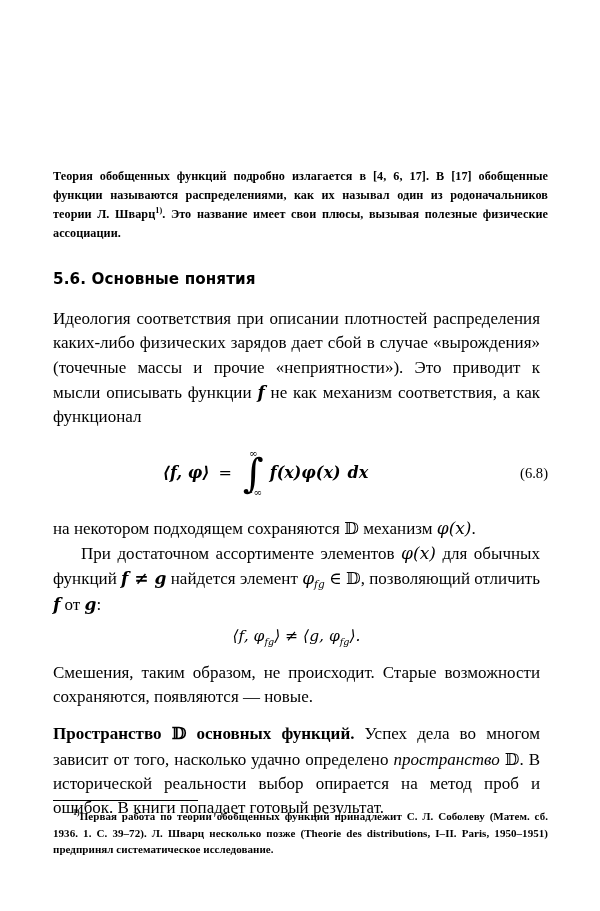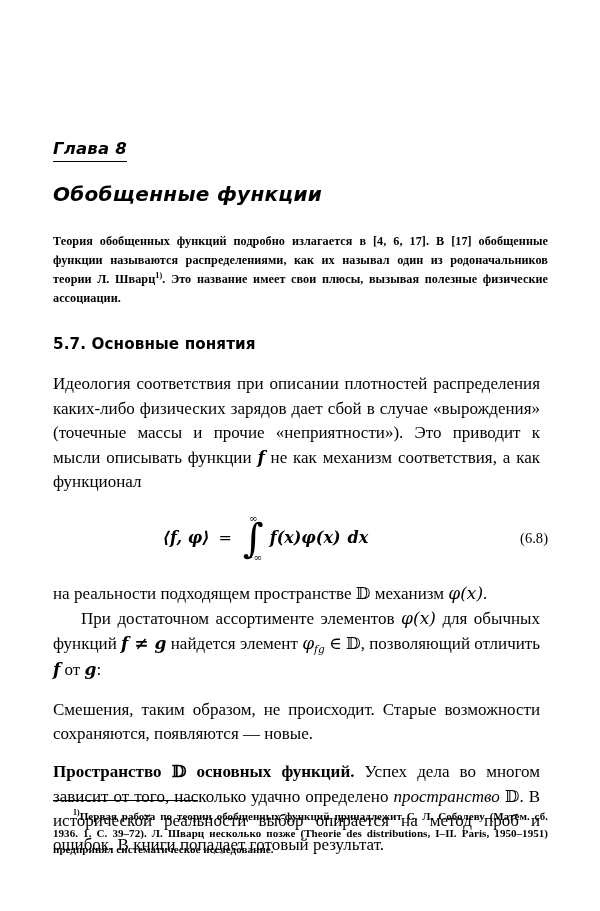--- a/index.html
+++ b/index.html
@@ -221,51 +221,48 @@
   }
   .footnote-text .fn-indent { display: inline-block; width: 20px; }
 </style>
 </head>
 <body>
 
 <div class="page">
 
   <div class="content">
 
-    <div>
-      <div class="chapter-label">Глава 8</div>
-      <div class="chapter-title">Обобщенные функции</div>
-    </div>
 
     <div class="intro"><span>Теория обобщенных функций подробно излагается в [4, 6, 17]. В [17] обобщенные функции называются распределениями, как их называл один из родоначальников теории Л. Шварц</span><sup>1)</sup><span>. Это название имеет свои плюсы, вызывая полезные физические ассоциации.</span></div>
 
-    <div class="section-heading">5.7. Основные понятия</div>
+    <div class="section-heading">5.6. Основные понятия</div>
 
     <div class="body-block">
 
       <p class="body"><span>Идеология соответствия при описании плотностей распределения каких-либо физических зарядов дает сбой в случае «вырождения» (точечные массы и прочие «неприятности»). Это приводит к мысли описывать функции </span><span class="mathvar">f</span><span> не как механизм соответствия, а как функционал</span></p>
 
       <div class="eq-row">
         <div class="eq-body">
           <span class="angle"><span>⟨</span><span>f</span><span>, </span><span>φ</span><span>⟩</span></span>
           <span class="eqsign">=</span>
           <span class="integral">
             <span class="lim top">∞</span>
             <span class="sign">∫</span>
             <span class="lim bot">−∞</span>
           </span>
           <span class="integrand"><span class="v">f(x)φ(x)</span><span class="dx">dx</span></span>
         </div>
         <div class="eq-num">(6.8)</div>
       </div>
 
-      <p class="body"><span>на реальности подходящем пространстве </span><span class="bb">𝔻</span><span> механизм </span><span class="mathvar-l">φ(x)</span><span>.</span></p>
+      <p class="body"><span>на некотором подходящем сохраняются </span><span class="bb">𝔻</span><span> механизм </span><span class="mathvar-l">φ(x)</span><span>.</span></p>
 
       <p class="body indent"><span>При достаточном ассортименте элементов </span><span class="mathvar-l">φ(x)</span><span> для обычных функций </span><span class="mathvar">f ≠ g</span><span> найдется элемент </span><span class="mathvar-l"><span>φ</span><span class="sub">fg</span></span><span> ∈ </span><span class="bb">𝔻</span><span>, позволяющий отличить </span><span class="mathvar">f</span><span> от </span><span class="mathvar">g</span><span>:</span></p>
 
+      <div class="eq-center"><span class="mathvar-l"><span>⟨f, φ</span><span class="sub">fg</span><span>⟩</span></span><span> ≠ </span><span class="mathvar-l"><span>⟨g, φ</span><span class="sub">fg</span><span>⟩.</span></span></div>
 
       <p class="body tight">Смешения, таким образом, не происходит. Старые возможности сохраняются, появляются — новые.</p>
 
       <p class="body gap"><span class="boldlead"><span>Пространство </span><span class="bb">𝔻</span><span> основных функций.</span></span><span> Успех дела во многом зависит от того, насколько удачно определено </span><span class="it">пространство</span><span> </span><span class="bb">𝔻</span><span>. В исторической реальности выбор опирается на метод проб и ошибок. В книги попадает готовый результат.</span></p>
 
     </div>
   </div>
 
   <div class="footnote-area">
     <div class="footnote-rule"></div>

